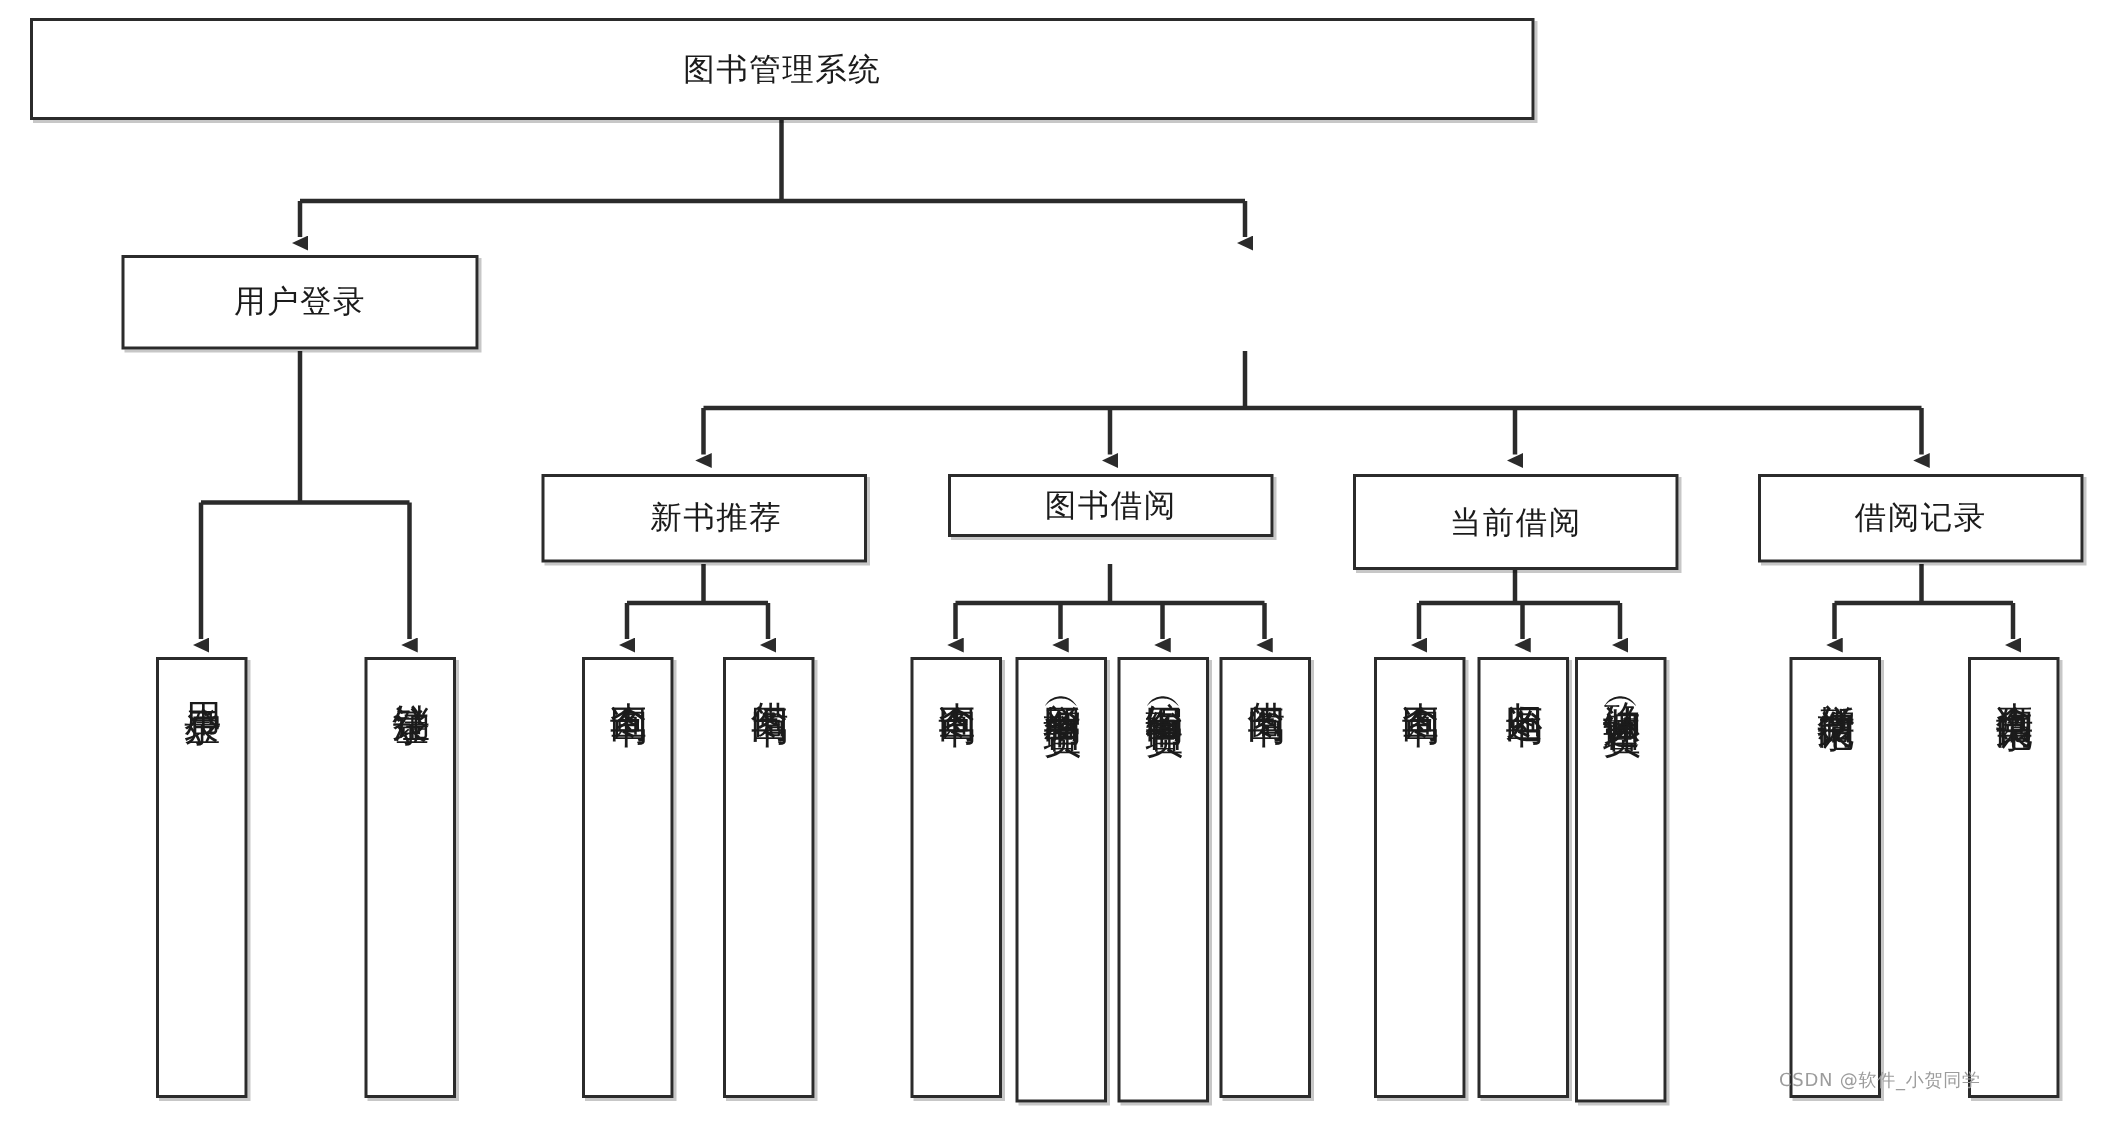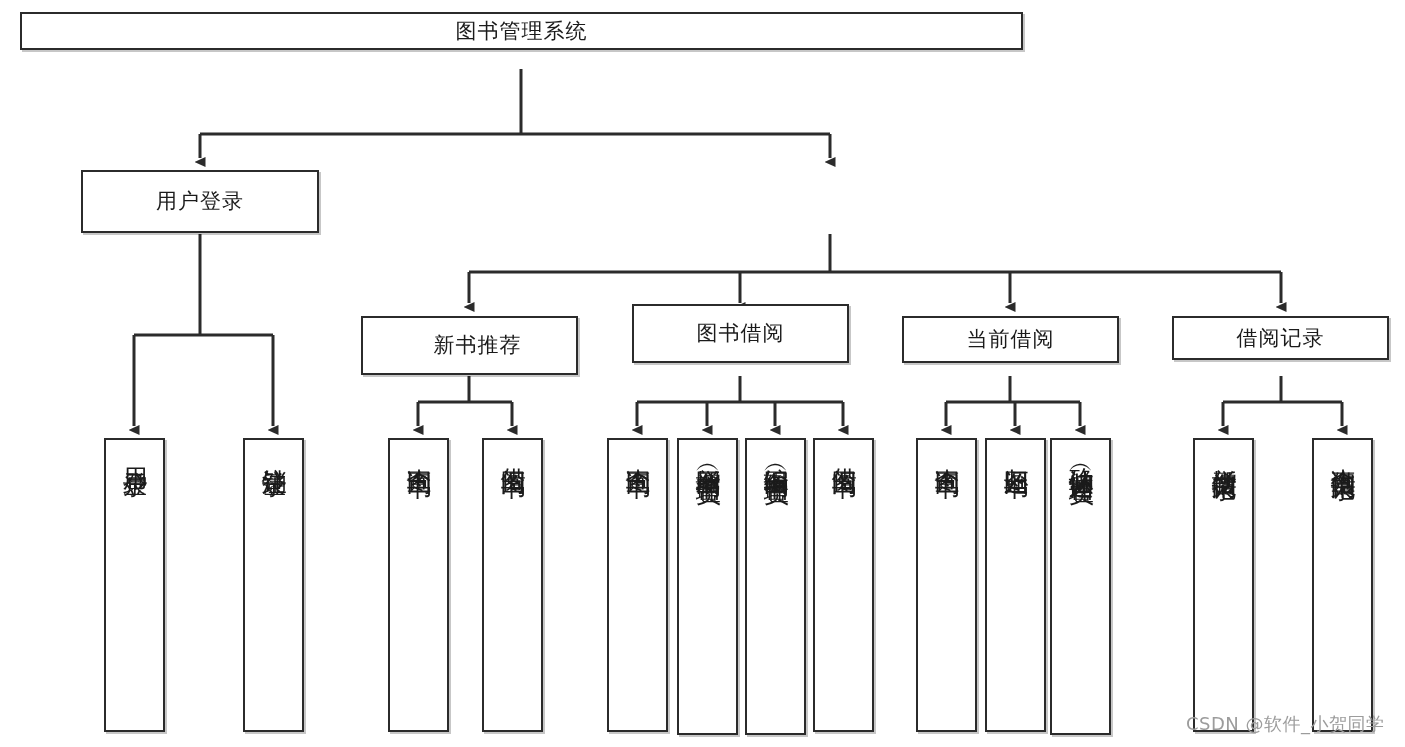--- a/index.html
+++ b/index.html
@@ -52,21 +52,21 @@
     font-size:25px;
     line-height:1.05;
     letter-spacing:2px;
     white-space:normal;
     text-align:left;
   }
   .watermark{
     position:absolute;
     left:1186px;
     top:712px;
-    font-size:18px;
+    font-size:12px;
     color:#9c9c9c;
     letter-spacing:0.5px;
     white-space:nowrap;
     z-index:3;
   }
 </style>
 </head>
 <body>
 
 <div id="canvas">
@@ -114,38 +114,38 @@
       <path d="M1015,402 L1015,426" marker-end="url(#arrow)"></path>
       <path d="M1080,402 L1080,426" marker-end="url(#arrow)"></path>
 
       <path d="M1281,376 L1281,402"></path>
       <path d="M1223,402 L1342,402"></path>
       <path d="M1223,402 L1223,426" marker-end="url(#arrow)"></path>
       <path d="M1342,402 L1342,426" marker-end="url(#arrow)"></path>
     </g>
   </svg>
 
-  <div class="node" style="left:20px;top:12px;width:1003px;height:38px;">
+  <div class="node" style="left:20px;top:12px;width:1003px;height:68px;">
     <span class="label">图书管理系统</span>
   </div>
 
   <div class="node" style="left:81px;top:170px;width:238px;height:63px;">
     <span class="label">用户登录</span>
   </div>
 
   <div class="node" style="left:361px;top:316px;width:217px;height:59px;padding-left:16px;">
     <span class="label">新书推荐</span>
   </div>
-  <div class="node" style="left:632px;top:304px;width:217px;height:59px;">
+  <div class="node" style="left:632px;top:316px;width:217px;height:42px;">
     <span class="label">图书借阅</span>
   </div>
-  <div class="node" style="left:902px;top:316px;width:217px;height:47px;">
+  <div class="node" style="left:902px;top:316px;width:217px;height:64px;">
     <span class="label">当前借阅</span>
   </div>
-  <div class="node" style="left:1172px;top:316px;width:217px;height:44px;">
+  <div class="node" style="left:1172px;top:316px;width:217px;height:59px;">
     <span class="label">借阅记录</span>
   </div>
 
   <div class="node vertical" style="left:104px;top:438px;width:61px;height:294px;">
     <span class="label">用户登录</span>
   </div>
   <div class="node vertical" style="left:243px;top:438px;width:61px;height:294px;">
     <span class="label">注销登录</span>
   </div>
 

